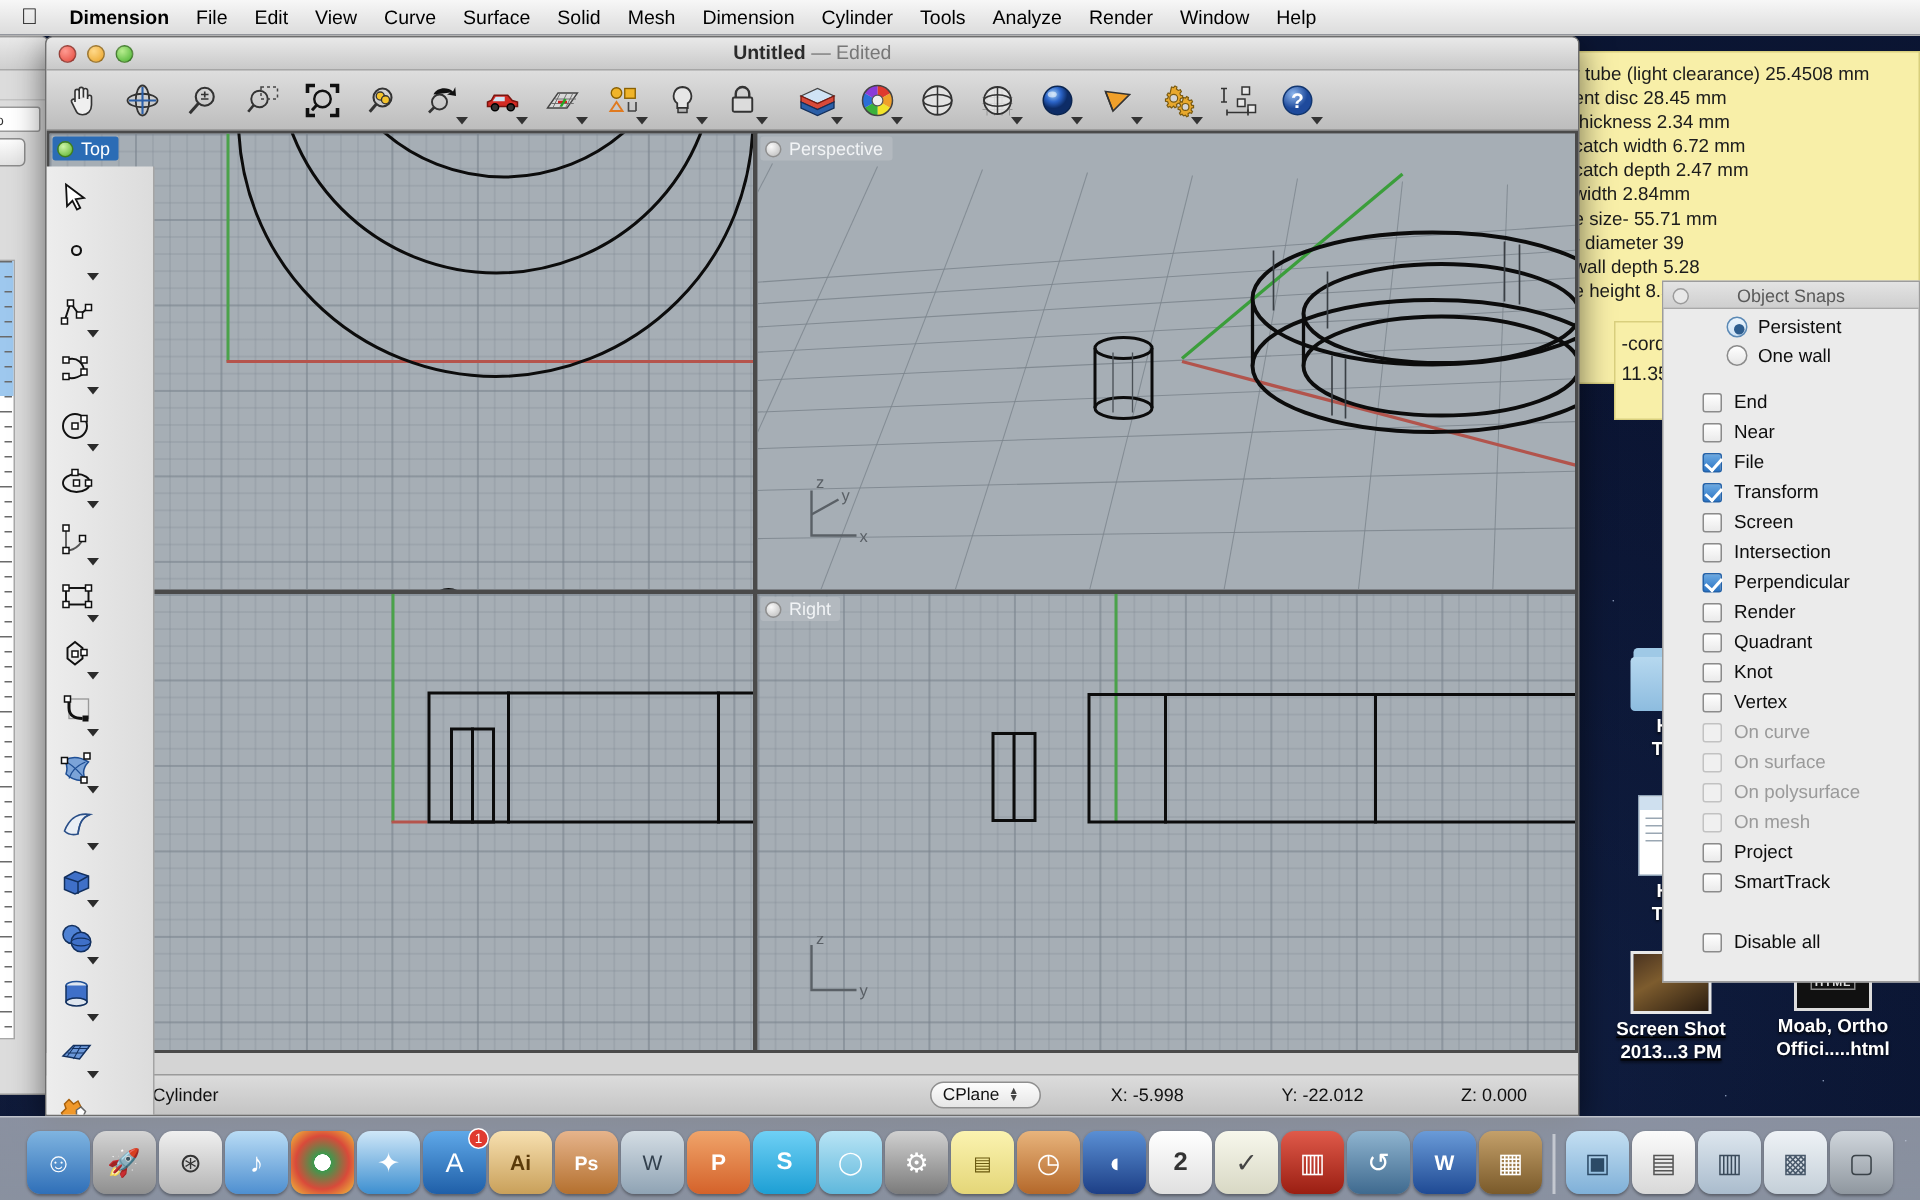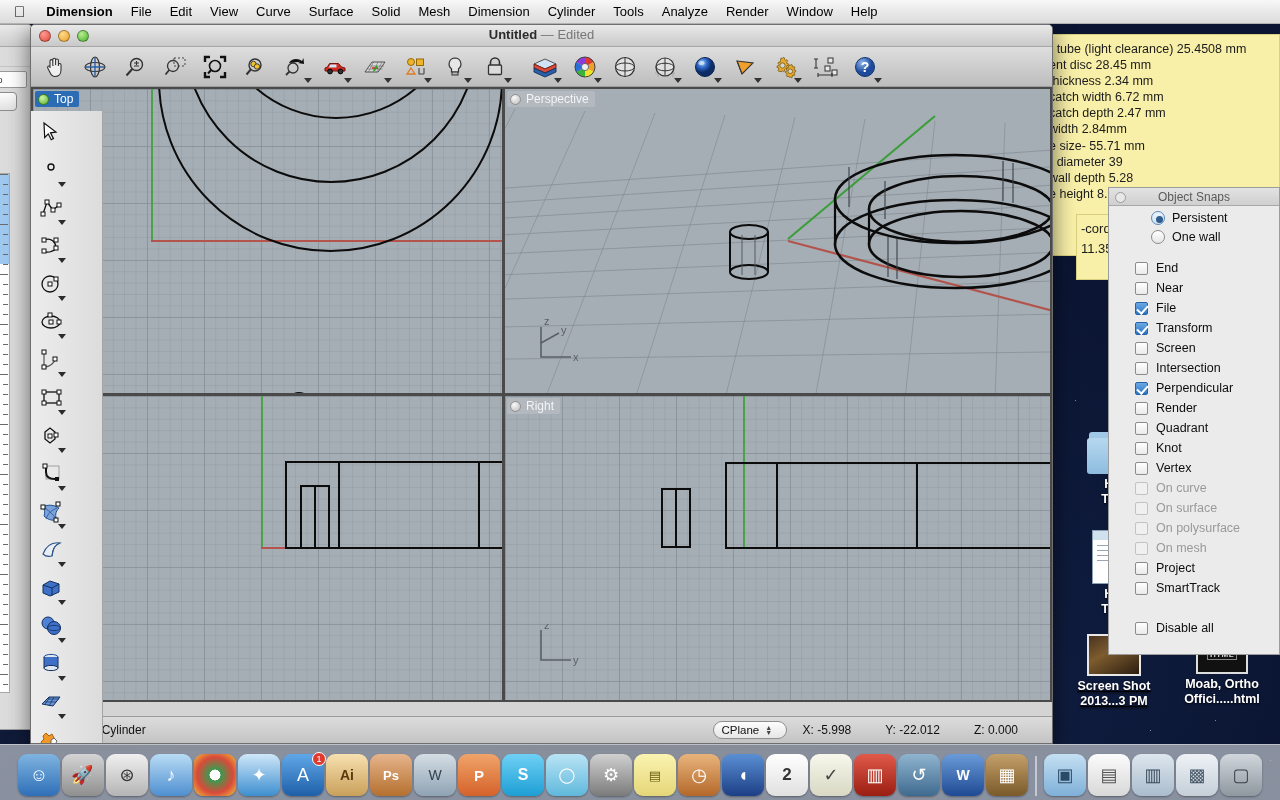--- a/index.html
+++ b/index.html
@@ -166,21 +166,21 @@
     background: linear-gradient(to bottom,#dcdcdc,#c4c4c4); border-top: 1px solid #9b9b9b;
     display: flex; align-items: center; font-size: 12px; color: #111;
   }
   #cmdbar .cmd { padding-left: 6px; }
   #cplane-sel {
     margin-left: auto; margin-right: 16px; height: 18px; min-width: 74px;
     background: linear-gradient(#fdfdfd,#e6e6e6); border: 1px solid #8f8f8f; border-radius: 9px;
     display: flex; align-items: center; padding: 0 4px 0 8px; font-size: 11.5px;
   }
   #cplane-sel .arrows { margin-left: 6px; display: flex; flex-direction: column; line-height: 5px; font-size: 7px; color: #444; }
-  .coord { margin-right: 34px; font-size: 12px; white-space: nowrap; }
+  .coord { margin-right: 34px; font-size: 12px; white-space: nowrap; margin-left: 31px; }
 
   
   #leftpal {
     position: absolute; left: 0; top: 86px; width: 72px; height: 634px;
     background: linear-gradient(to right,#ededed,#dcdcdc); border-right: 1px solid #a4a4a4;
     display: flex; flex-wrap: wrap; align-content: flex-start; padding: 2px 0 0 2px; z-index: 70;
   }
   .lp-btn { width: 35px; height: 38px; position: relative; display:flex; align-items:center; justify-content:center; }
   .lp-btn .caret { position: absolute; right: 2px; bottom: 2px; width: 0; height: 0;
     border-left: 4px solid transparent; border-right: 4px solid transparent; border-top: 5px solid #2b2b2b; }

